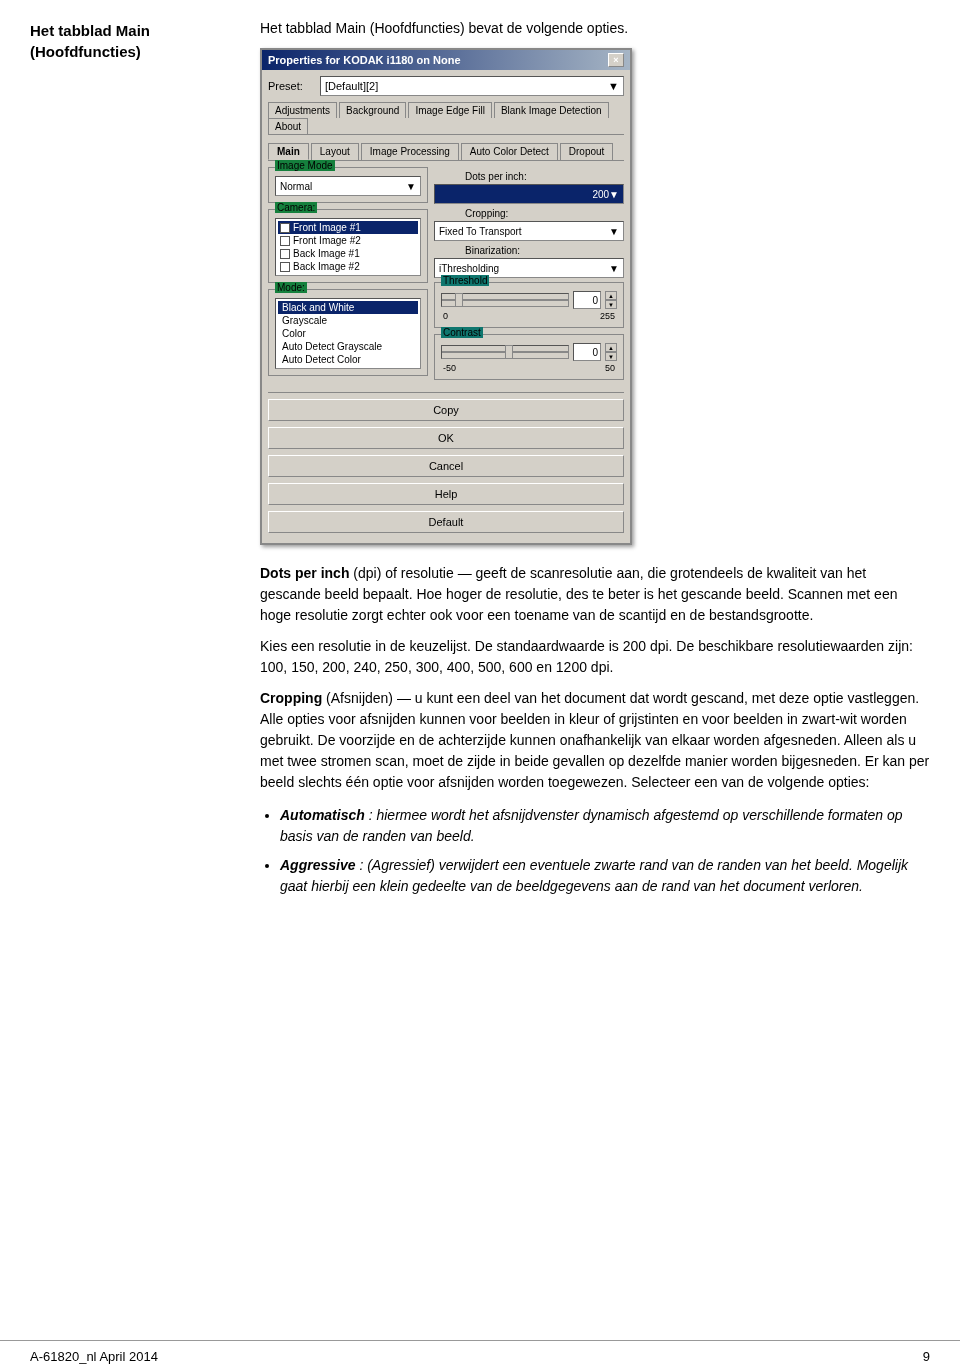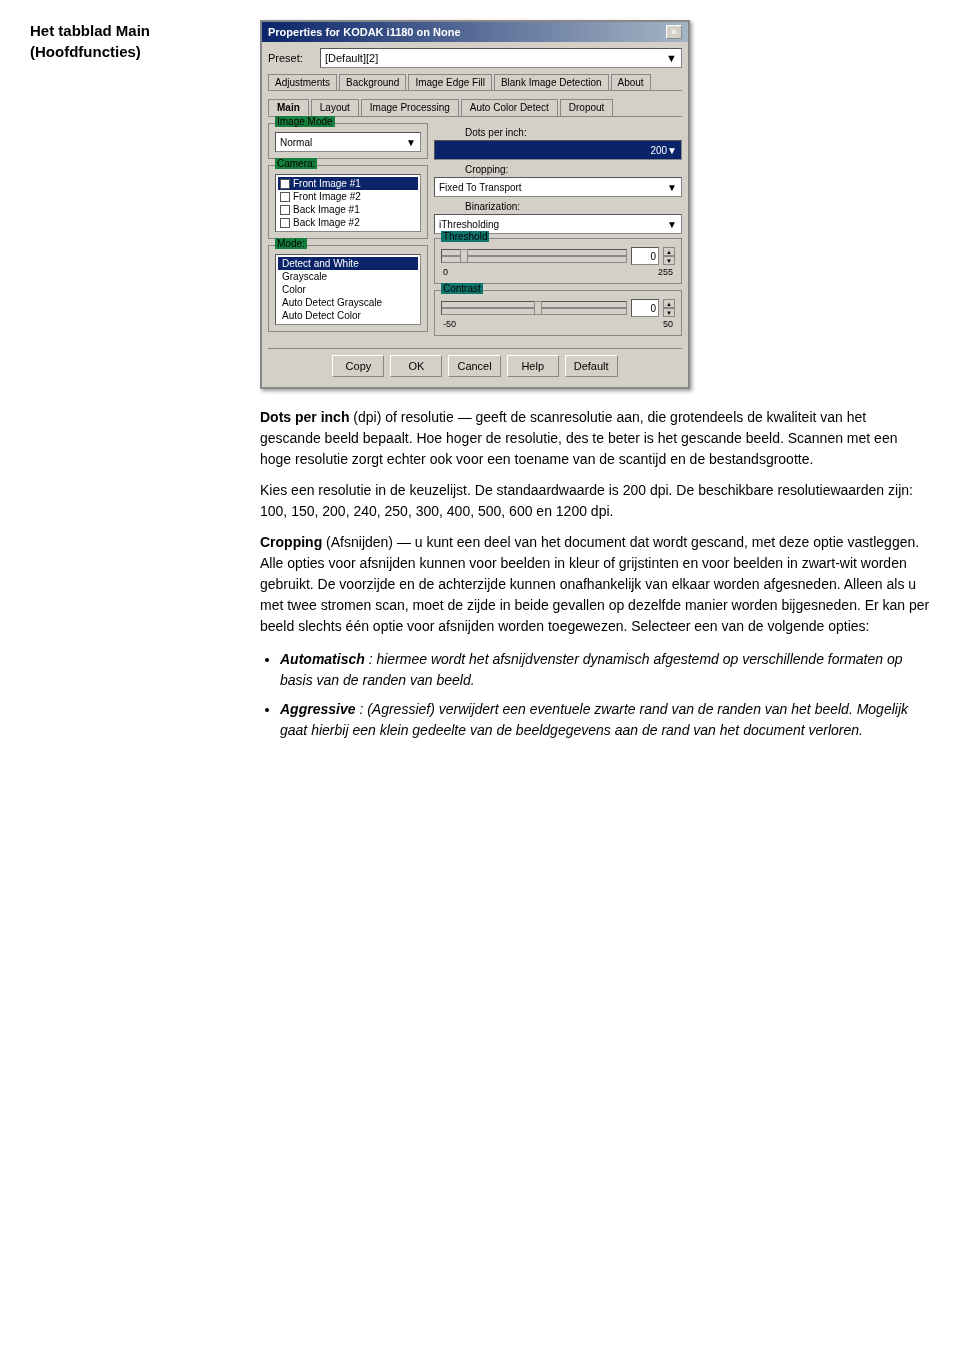--- a/index.html
+++ b/index.html
@@ -50,21 +50,21 @@
     }
 
     
     .dialog-wrapper {
       margin-bottom: 18px;
     }
 
     .dialog-box {
       border: 2px solid #888;
       background: #d4d0c8;
-      width: 430px;
+      width: 372px;
       font-family: 'Tahoma', Arial, sans-serif;
       font-size: 11px;
       box-shadow: 2px 2px 4px rgba(0,0,0,0.4);
     }
 
     .dialog-titlebar {
       background: linear-gradient(to right, #0a246a, #a6b5c5);
       color: white;
       padding: 3px 6px;
       display: flex;
@@ -384,20 +384,21 @@
       padding: 0 2px;
     }
 
     .dialog-buttons {
       display: flex;
       justify-content: center;
       gap: 6px;
       padding: 6px 0 4px;
       border-top: 1px solid #888;
       margin-top: 6px;
+      flex-direction: column;
     }
 
     .win-button {
       height: 22px;
       min-width: 52px;
       background: #d4d0c8;
       border: 1px solid #888;
       border-top-color: #fff;
       border-left-color: #fff;
       font-size: 11px;
@@ -460,20 +461,21 @@
 <div class="page-container">
 
   <div class="main-content">
 
     <div class="left-section">
       <div class="left-heading">Het tabblad Main (Hoofdfuncties)</div>
     </div>
 
     <div class="right-section">
 
+      <p class="intro-text">Het tabblad Main (Hoofdfuncties) bevat de volgende opties.</p>
 
       <div class="dialog-wrapper">
         <div class="dialog-box">
 
           <div class="dialog-titlebar">
             <span>Properties for KODAK i1180 on None</span>
             <div class="dialog-titlebar-buttons">
               <div class="titlebar-btn">×</div>
             </div>
           </div>
@@ -534,21 +536,21 @@
                     <div class="camera-item">
                       <span class="checkbox-small"></span>
                       <span>Back Image #2</span>
                     </div>
                   </div>
                 </div>
 
                 <div class="groupbox">
                   <span class="groupbox-title">Mode:</span>
                   <div class="mode-list">
-                    <div class="mode-item selected">Detect and White</div>
+                    <div class="mode-item selected">Black and White</div>
                     <div class="mode-item">Grayscale</div>
                     <div class="mode-item">Color</div>
                     <div class="mode-item">Auto Detect Grayscale</div>
                     <div class="mode-item">Auto Detect Color</div>
                   </div>
                 </div>
 
               </div>
 
               <div class="panel-right">
@@ -655,14 +657,18 @@
         </li>
         <li>
           <strong>Aggressive</strong>
           <span>: (Agressief) verwijdert een eventuele zwarte rand van de randen van het beeld. Mogelijk gaat hierbij een klein gedeelte van de beeldgegevens aan de rand van het document verloren.</span>
         </li>
       </ul>
 
     </div>
   </div>
 
+  <div class="page-footer">
+    <span class="footer-left">A-61820_nl  April 2014</span>
+    <span class="footer-right">9</span>
+  </div>
 
 </div>
 
 </body></html>

